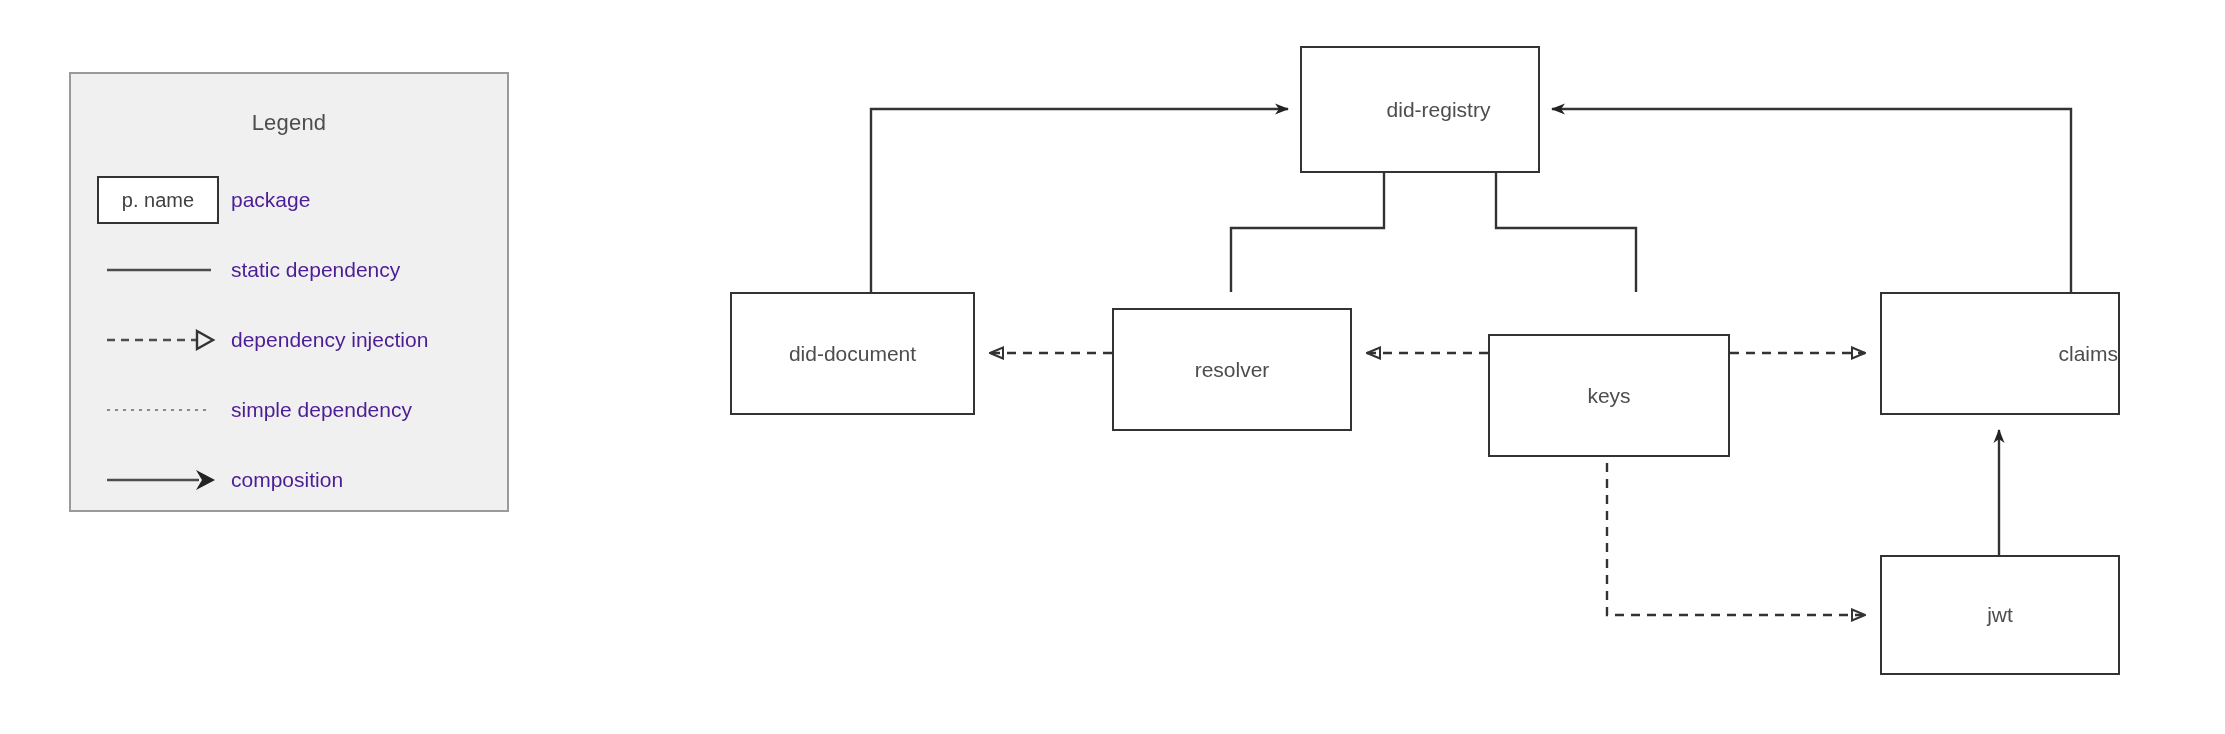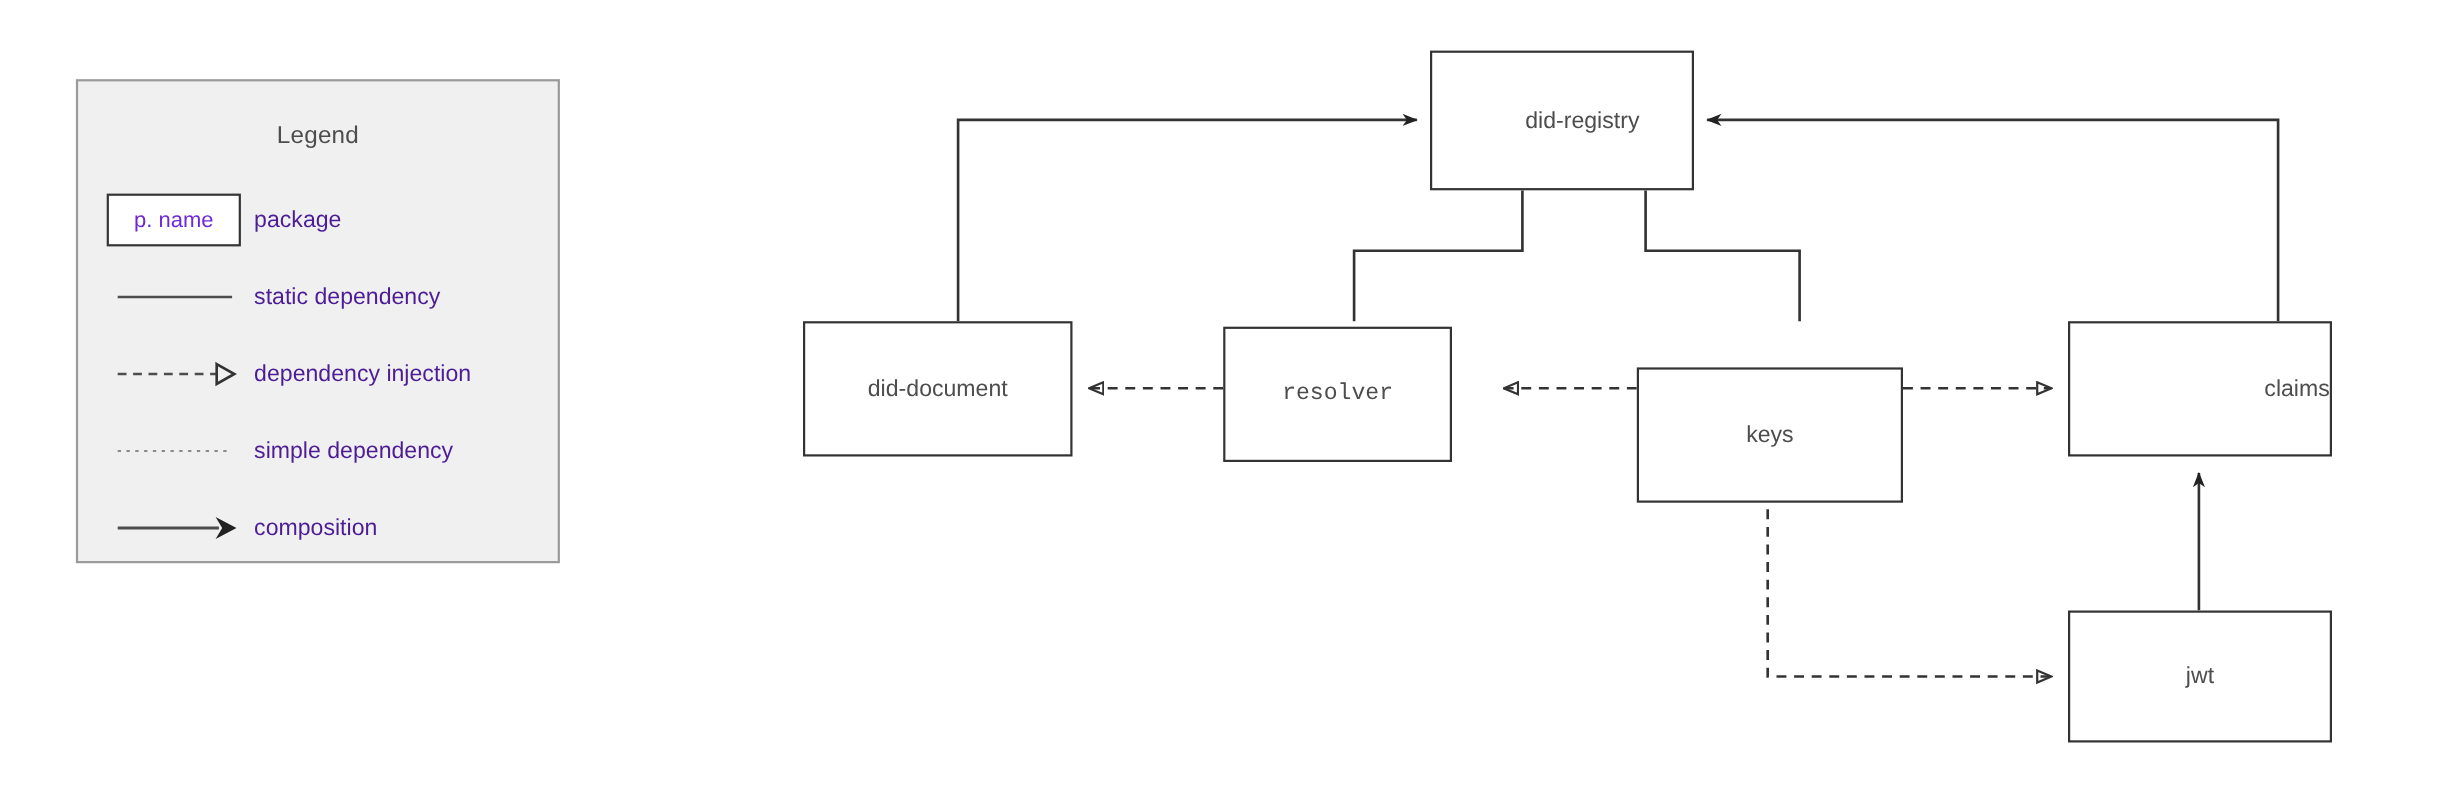--- a/index.html
+++ b/index.html
@@ -64,21 +64,21 @@
     top: 6px;
     width: 122px;
     height: 48px;
     background: #ffffff;
     border: 2px solid #333333;
     box-sizing: border-box;
     display: flex;
     align-items: center;
     justify-content: center;
     font-size: 20px;
-    color: #6d28d9;
+    color: #404040;
   }
 
   
   .node {
     position: absolute;
     background: #ffffff;
     border: 2px solid #333333;
     box-sizing: border-box;
     display: flex;
     align-items: center;
@@ -194,21 +194,21 @@
   </svg>
 
   <div class="node" style="left:1300px; top:46px; width:240px; height:127px;padding-left:37px;">
     <span>did-registry</span>
   </div>
 
   <div class="node" style="left:730px; top:292px; width:245px; height:123px;">
     <span>did-document</span>
   </div>
 
-  <div class="node" style="left:1112px; top:297px; width:208px; height:123px;font-family:Liberation Mono, monospace;">
+  <div class="node" style="left:1112px; top:308px; width:240px; height:123px;">
     <span>resolver</span>
   </div>
 
   <div class="node" style="left:1488px; top:292px; width:242px; height:123px;margin-top:42px;">
     <span>keys</span>
   </div>
 
   <div class="node" style="left:1880px; top:292px; width:240px; height:123px;justify-content:flex-end;">
     <span>claims</span>
   </div>

